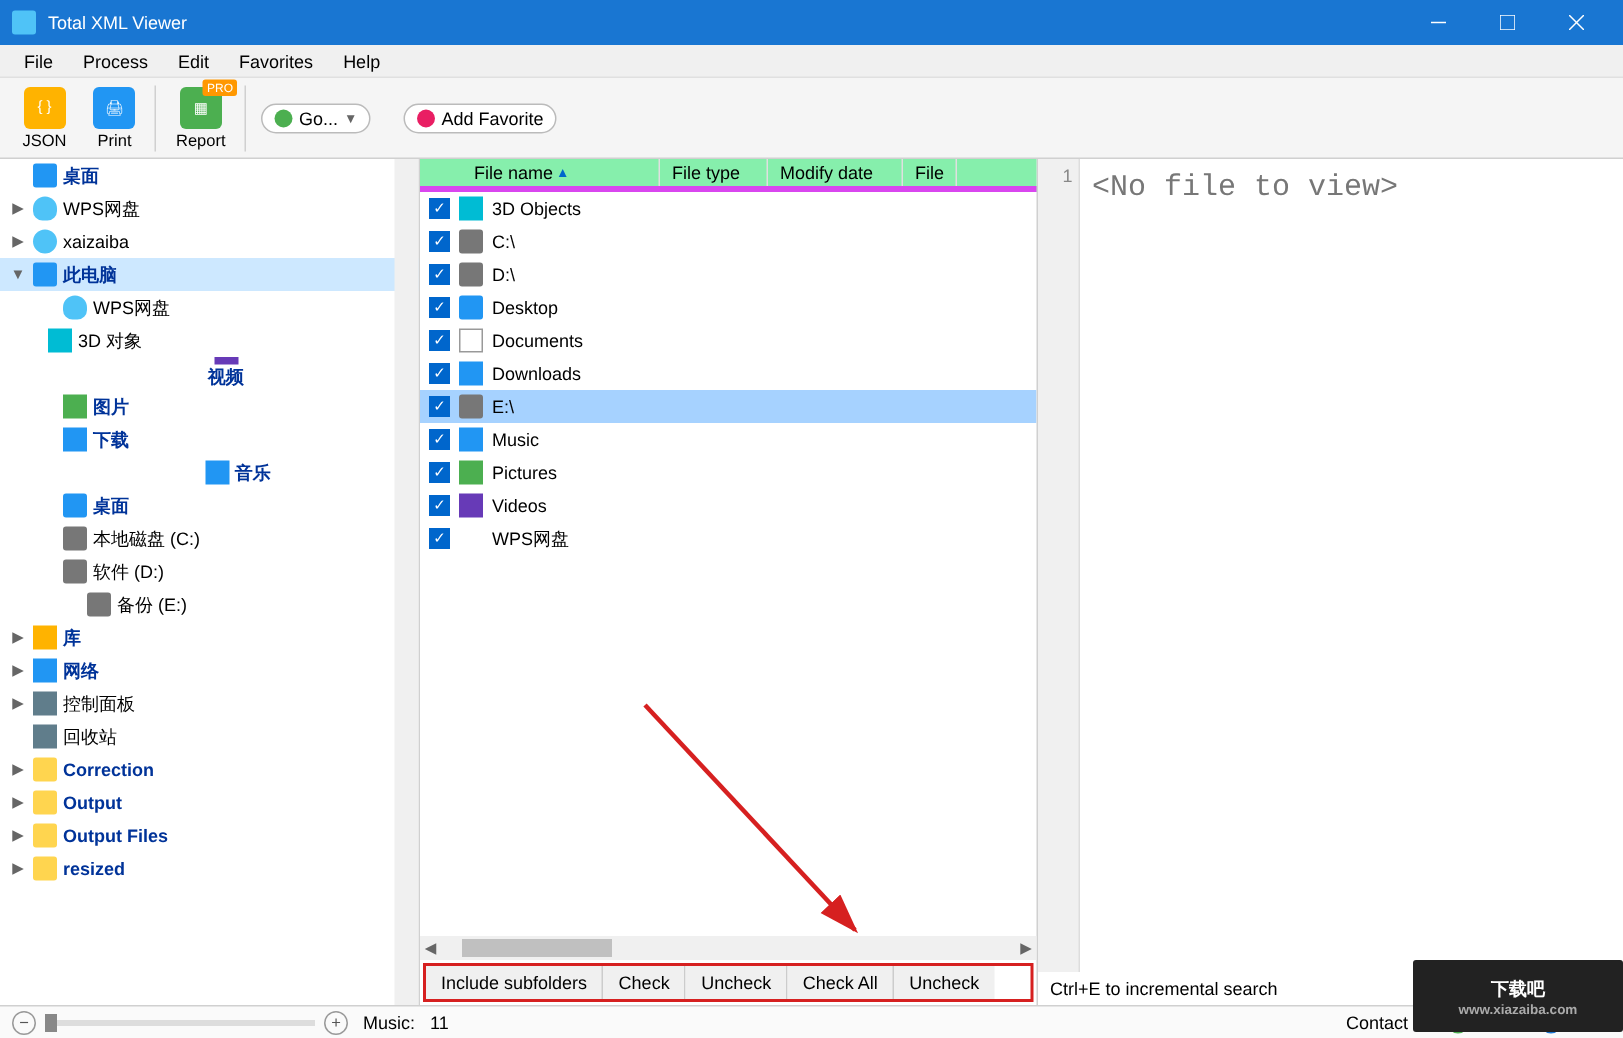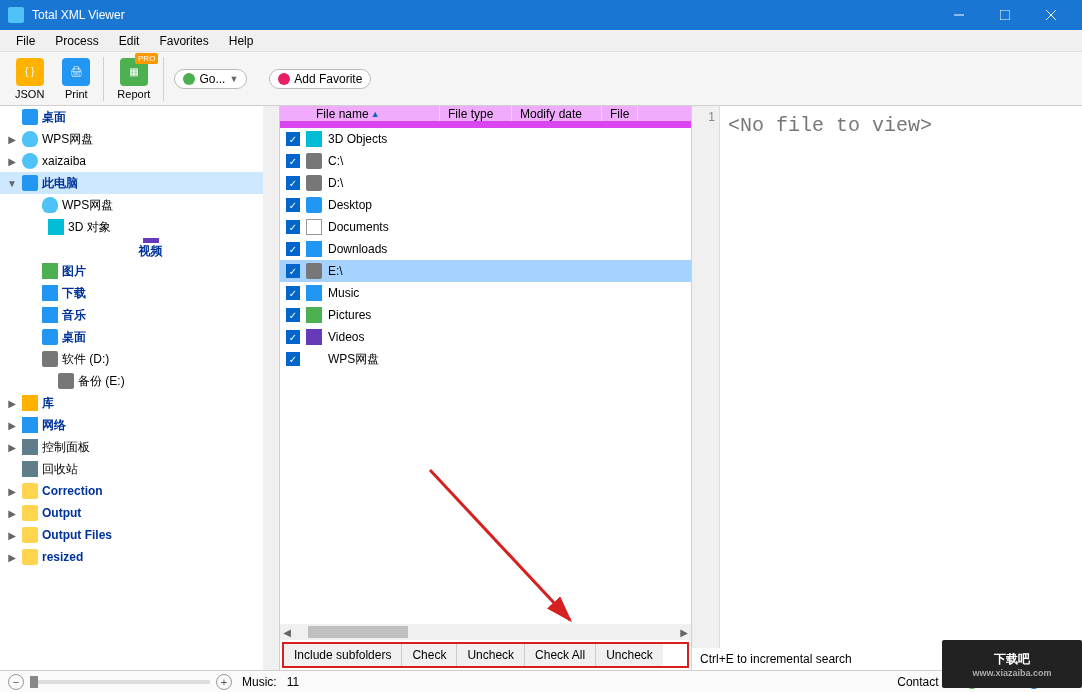--- a/index.html
+++ b/index.html
@@ -34,21 +34,21 @@
 .left-pane { width: 280px; border-right: 1px solid #d0d0d0; overflow-y:auto; position:relative;}
 .left-pane .scroll-gutter{position:absolute;right:0;top:0;bottom:0;width:16px;background:#f0f0f0;}
 .tree-item { display:flex;align-items:center;height:22px;padding:0 4px;cursor:pointer; white-space:nowrap;}
 .tree-item.selected{background:#cde8ff;}
 .tree-item .twisty{width:12px;text-align:center;color:#666;font-size:10px;}
 .tree-item .ico{width:16px;height:16px;margin:0 4px;display:flex;align-items:center;justify-content:center;}
 .tree-item .lbl{}
 .tree-item .lbl.bold{font-weight:bold;color:#003399;}
 
 .mid-pane { flex:1; display:flex;flex-direction:column; border-right:1px solid #d0d0d0; min-width:0;}
-.file-header { height:22px;background:#f0abfc;border-bottom:7px solid #d946ef;display:flex;align-items:center;}
+.file-header { height:22px;background:#86efac;border-bottom:4px solid #d946ef;display:flex;align-items:center;}
 .file-header .col{padding:0 8px;border-right:1px solid #e0e0e0;height:100%;display:flex;align-items:center;gap:2px;}
 .file-header .col.name{width:160px;padding-left:36px;}
 .file-header .col.type{width:72px;}
 .file-header .col.date{width:90px;}
 .file-list { flex:1; overflow:auto; position:relative;}
 .file-row { height:22px;display:flex;align-items:center;padding:0 6px;gap:6px;cursor:pointer;}
 .file-row.selected{background:#a6d2ff;}
 .file-row .cb{width:14px;height:14px;border:1px solid #0066cc;background:#0066cc;display:flex;align-items:center;justify-content:center;color:#fff;font-size:10px;}
 .file-row .ico{width:16px;height:16px;display:flex;align-items:center;justify-content:center;}
 .file-row .lbl{}
@@ -189,49 +189,54 @@
       <div class="tree-item selected" style="padding-left: 6px;">
         <span class="twisty">▼</span>
         <span class="ico i-pc"></span>
         <span class="lbl bold">此电脑</span>
       </div>
       <div class="tree-item" style="padding-left: 26px;">
         <span class="twisty"></span>
         <span class="ico i-cloud"></span>
         <span class="lbl">WPS网盘</span>
       </div>
-      <div class="tree-item" style="padding-left: 32px;">
+      <div class="tree-item" style="padding-left: 16px;">
         <span class="twisty"></span>
         <span class="ico i-3d"></span>
         <span class="lbl">3D 对象</span>
       </div>
       <div class="tree-item" style="padding-left: 26px; flex-direction: column;">
         <span class="twisty"></span>
         <span class="ico i-vid"></span>
         <span class="lbl bold">视频</span>
       </div>
       <div class="tree-item" style="padding-left: 26px;">
         <span class="twisty"></span>
         <span class="ico i-pic"></span>
         <span class="lbl bold">图片</span>
       </div>
       <div class="tree-item" style="padding-left: 26px;">
         <span class="twisty"></span>
         <span class="ico i-down"></span>
         <span class="lbl bold">下载</span>
       </div>
-      <div class="tree-item" style="padding-left: 26px;">
+      <div class="tree-item" style="padding-left: 26px; justify-content: center;">
         <span class="twisty"></span>
         <span class="ico i-music"></span>
         <span class="lbl bold">音乐</span>
       </div>
       <div class="tree-item" style="padding-left: 26px;">
         <span class="twisty"></span>
         <span class="ico i-desk"></span>
         <span class="lbl bold">桌面</span>
+      </div>
+      <div class="tree-item" style="padding-left: 26px;">
+        <span class="twisty"></span>
+        <span class="ico i-drive"></span>
+        <span class="lbl">本地磁盘 (C:)</span>
       </div>
       <div class="tree-item" style="padding-left: 26px;">
         <span class="twisty"></span>
         <span class="ico i-drive"></span>
         <span class="lbl">软件 (D:)</span>
       </div>
       <div class="tree-item" style="padding-left: 42px;">
         <span class="twisty"></span>
         <span class="ico i-drive"></span>
         <span class="lbl">备份 (E:)</span>

